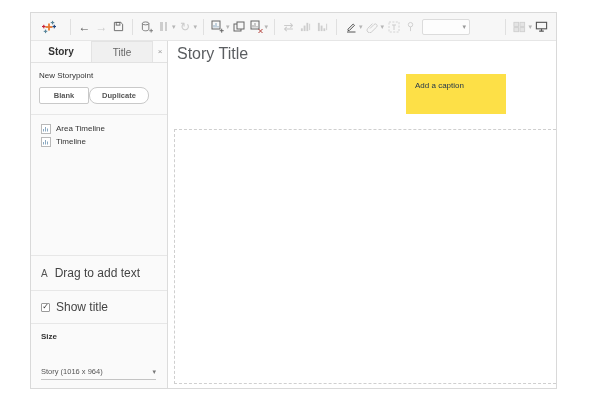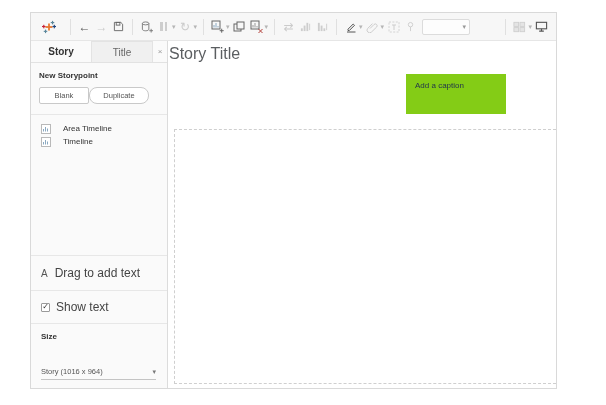--- a/index.html
+++ b/index.html
@@ -30,49 +30,49 @@
 
   
   .sidebar { width:137px; flex:0 0 137px; background:#fafafa; border-right:1px solid #dcdcdc;
              display:flex; flex-direction:column; }
   .tabs { height:22px; display:flex; align-items:stretch; border-bottom:1px solid #e2e2e2; }
   .tab { flex:1; font-size:10px; display:flex; align-items:center; justify-content:center; color:#666; }
   .tab.active { font-weight:bold; color:#333; background:#fafafa; }
   .tab.inactive { background:#f0f0f0; border:1px solid #e3e3e3; border-bottom:none; }
   .tab-x { width:14px; display:flex; align-items:center; justify-content:center; font-size:8px; color:#999; }
   .side-section { padding:8px 8px 0 8px; }
-  .side-heading { font-size:8px; font-weight:bold; color:#333; }
-  .btnrow { display:flex; gap:0; padding:7px 8px 10px 8px; }
+  .side-heading { font-size:8px; font-weight:normal; color:#333; }
+  .btnrow { display:flex; gap:0; padding:7px 8px 10px 8px;font-weight:bold; }
   .sbtn { height:17px; background:#fff; border:1px solid #c9c9c9; border-radius:2px;
           font-size:7.5px; color:#555; display:flex; align-items:center; justify-content:center; }
   .sbtn.blank { width:50px; }
   .sbtn.dup { width:60px;border-radius:8px; }
   .divider { height:1px; background:#e7e7e7; flex:0 0 1px; }
   .sheetlist { padding:7px 6px; }
-  .sheetrow { display:flex; align-items:center; gap:12px; height:13px; padding-left:4px; }
+  .sheetrow { display:flex; align-items:center; gap:5px; height:13px; padding-left:4px; }
   .sheetrow span.lbl { font-size:8px; color:#333; }
   .spacer { flex:1 1 auto; }
   .dragtext-row { display:flex; align-items:center; gap:7px; padding:10px 10px; }
   .a-icon { font-size:10px; color:#555; font-weight:normal; }
   .small-lbl { font-size:12px; color:#444; }
   .showtitle-row { display:flex; align-items:center; gap:6px; padding:9px 10px; }
   .checkbox { width:9px; height:9px; border:1px solid #9a9a9a; background:#fff; border-radius:1px;
               display:flex; align-items:center; justify-content:center; font-size:8px; color:#333; line-height:1; }
   .size-block { padding:8px 10px 8px 10px; }
   .size-title { font-size:8px; font-weight:bold; color:#333; margin-bottom:26px; }
   .size-select { display:flex; align-items:center; justify-content:space-between;
                  border-bottom:1px solid #c4c4c4; padding-bottom:3px; width:115px; }
   .size-select .val { font-size:7.5px; color:#555; }
   .size-select .dd { font-size:7px; color:#777; }
 
   
   .main { flex:1; position:relative; background:#fff; }
-  .story-title { position:absolute; left:1px; top:4px; font-size:16px; color:#5b5e61; }
+  .story-title { position:absolute; left:9px; top:4px; font-size:16px; color:#5b5e61; }
   .caption-box { position:absolute; left:238px; top:33px; width:100px; height:40px;
-                 background:#84cc16; padding:7px 0 0 9px; }
+                 background:#fde047; padding:7px 0 0 9px; }
   .caption-box .cap { font-size:8px; color:#23364a; }
   .dropzone { position:absolute; left:6px; top:88px; right:0; bottom:4px;
               border:1px dashed #cfcfcf; border-right:none; }
 
   svg { display:block; }
 </style>
 </head>
 <body>
 
 <div class="window">
@@ -253,21 +253,21 @@
 
       <div class="divider"></div>
       <div class="dragtext-row">
         <span class="a-icon">A</span>
         <span class="small-lbl">Drag to add text</span>
       </div>
       <div class="divider"></div>
 
       <div class="showtitle-row">
         <span class="checkbox">✓</span>
-        <span class="small-lbl">Show text</span>
+        <span class="small-lbl">Show title</span>
       </div>
       <div class="divider"></div>
 
       <div class="size-block">
         <div class="size-title">Size</div>
         <div class="size-select">
           <span class="val">Story (1016 x 964)</span>
           <span class="dd">▾</span>
         </div>
       </div>

